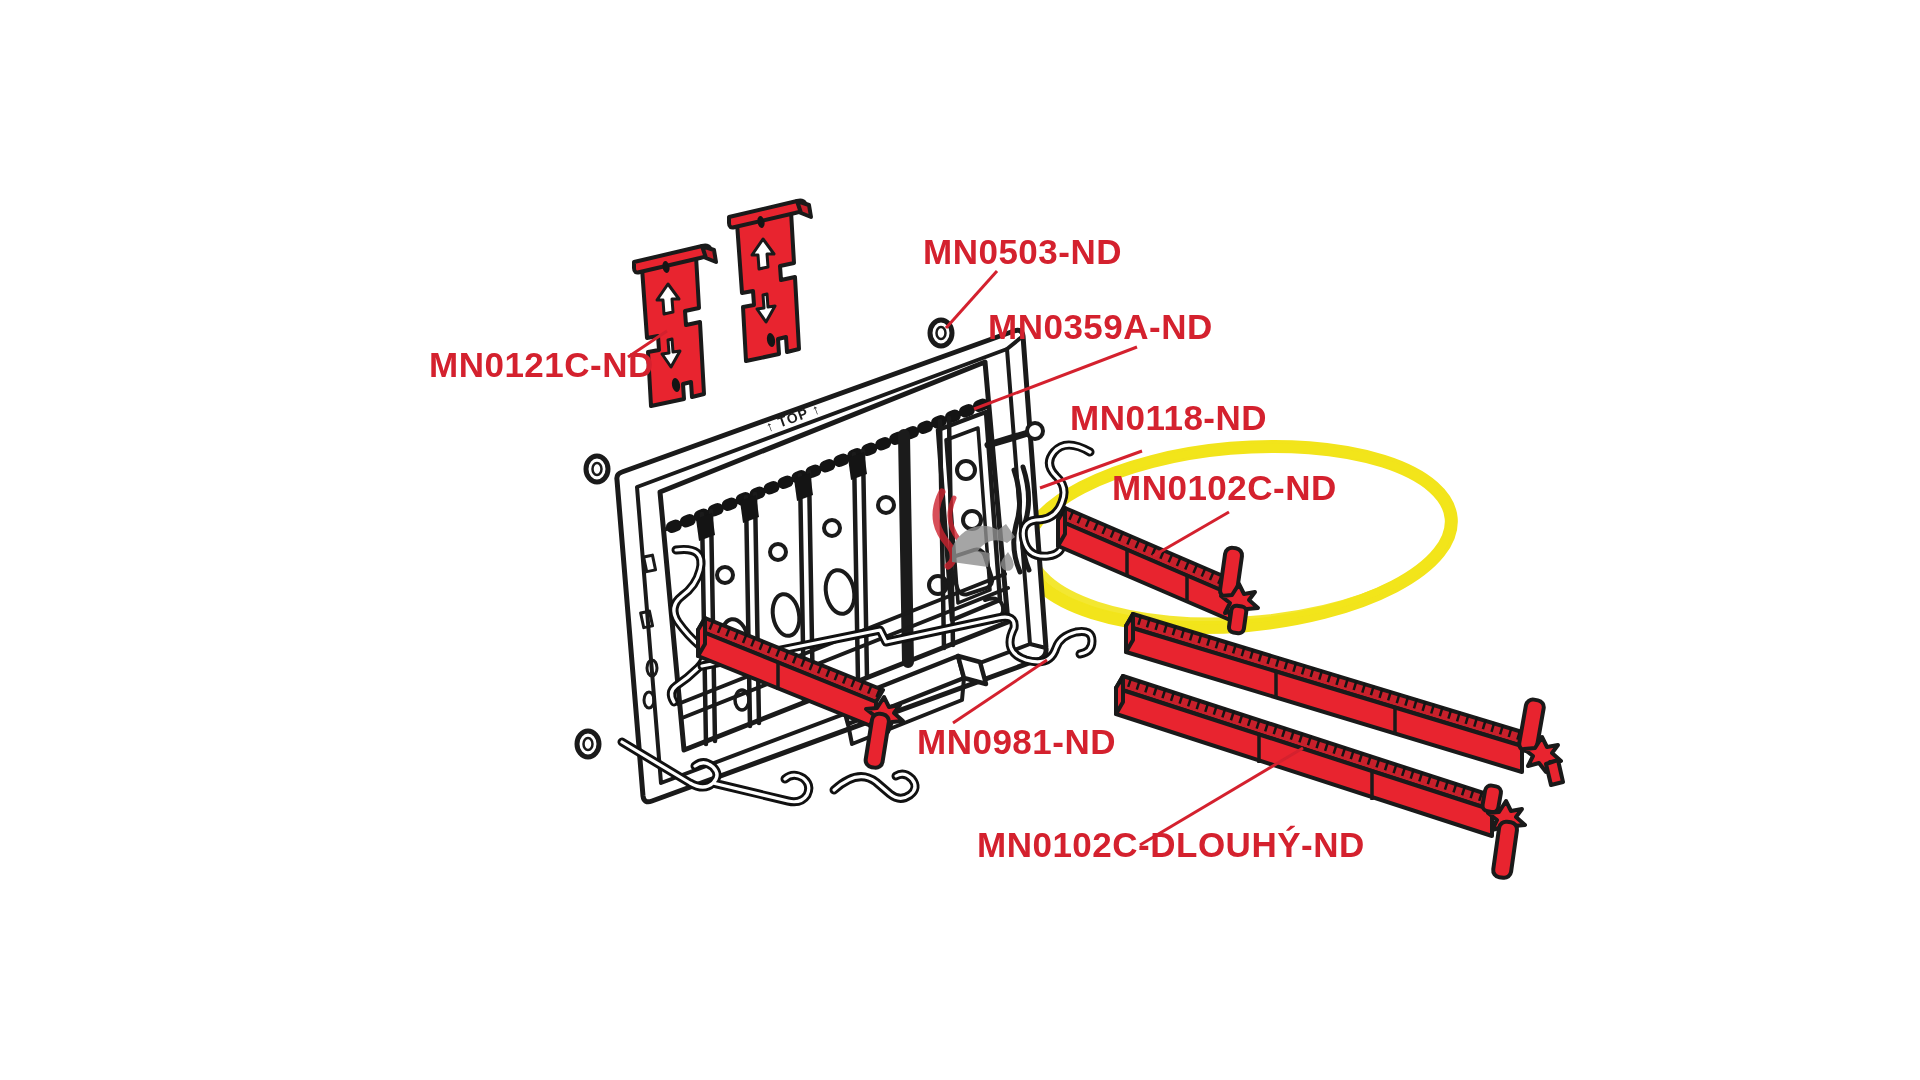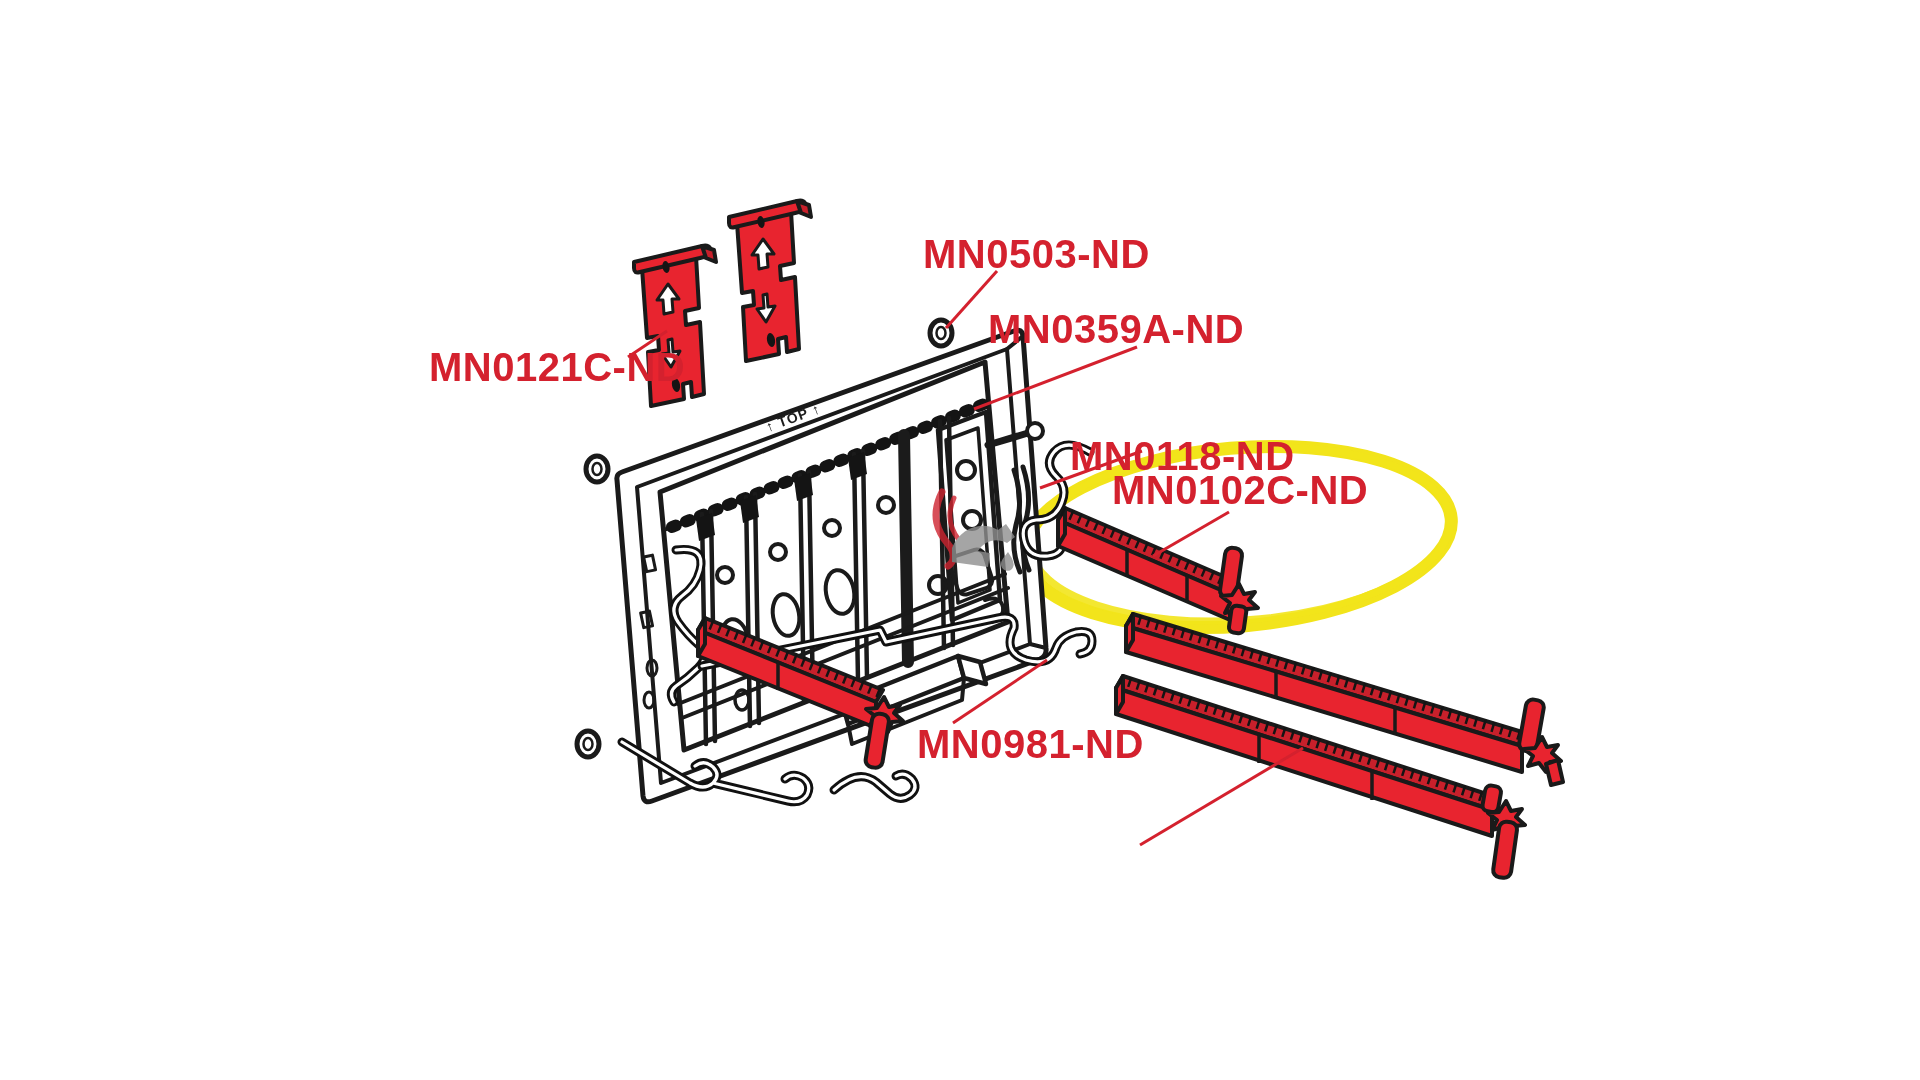--- a/index.html
+++ b/index.html
@@ -1,19 +1,19 @@
 <!DOCTYPE html>
 <html><head>
 <meta charset="utf-8">
 <style>
   html,body{margin:0;padding:0;background:#ffffff;}
   .stage{position:relative;width:1920px;height:1080px;background:#ffffff;overflow:hidden;
          font-family:"Liberation Sans",sans-serif;}
   .stage svg{position:absolute;left:0;top:0;}
-  .part-label{position:absolute;color:#d4212e;font-size:40px;font-weight:600;
+  .part-label{position:absolute;color:#d4212e;font-size:35px;font-weight:600;
               line-height:1;letter-spacing:0.5px;white-space:nowrap;}
 </style>
 </head>
 <body>
 
 <div class="stage">
 <svg width="1920" height="1080" viewBox="0 0 1920 1080">
 
   <g>
     <ellipse cx="1238" cy="537" rx="214" ry="89" fill="none" stroke="#f2e41b" stroke-width="13" transform="rotate(-5 1238 537)"></ellipse>
@@ -194,16 +194,17 @@
     <line x1="1142" y1="451" x2="1040" y2="488"></line>
     <line x1="1229" y1="512" x2="1153" y2="556"></line>
     <line x1="953" y1="723" x2="1047" y2="660"></line>
     <line x1="1140" y1="845" x2="1303" y2="748"></line>
   </g>
 </svg>
 
   <div class="part-label" style="left:429px;top:347px">MN0121C-ND</div>
   <div class="part-label" style="left:923px;top:234px">MN0503-ND</div>
   <div class="part-label" style="left:988px;top:309px">MN0359A-ND</div>
-  <div class="part-label" style="left:1070px;top:436px">MN0118-ND</div>
+  <div class="part-label" style="left:1070px;top:400px">MN0118-ND</div>
   <div class="part-label" style="left:1112px;top:470px">MN0102C-ND</div>
   <div class="part-label" style="left:917px;top:724px">MN0981-ND</div>
+  <div class="part-label" style="left:977px;top:827px">MN0102C-DLOUHÝ-ND</div>
 </div>
 
 </body></html>

